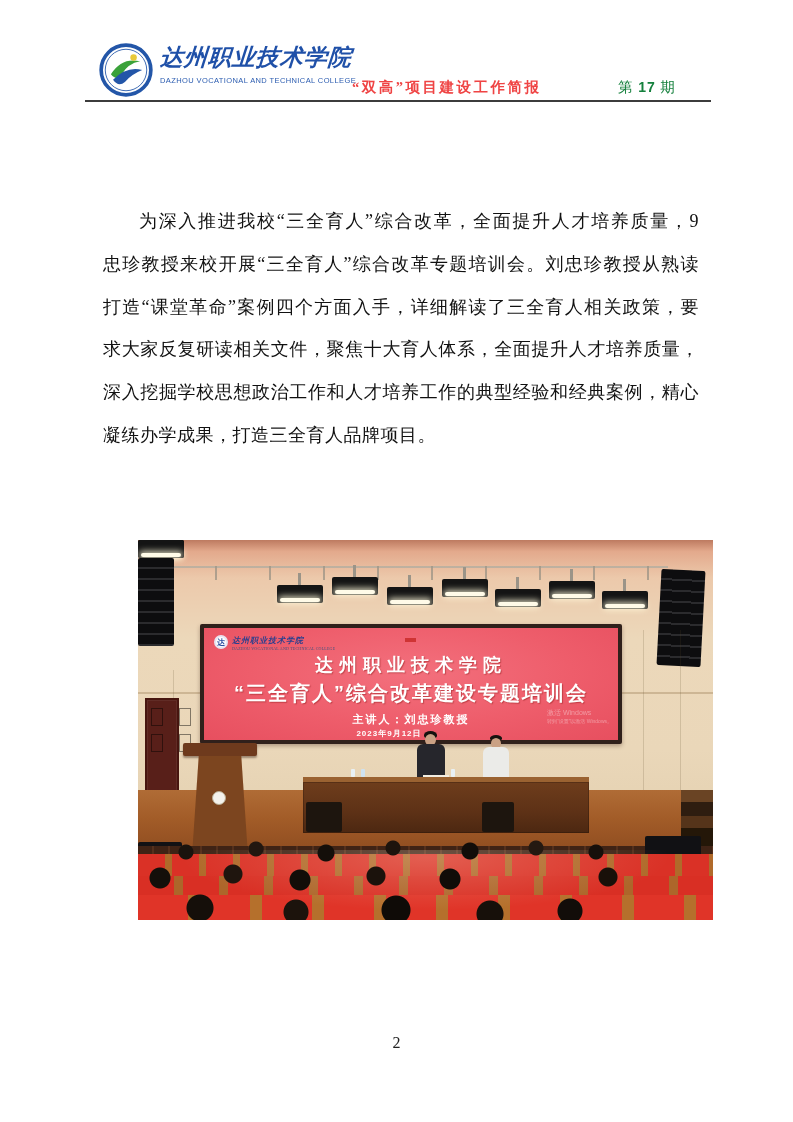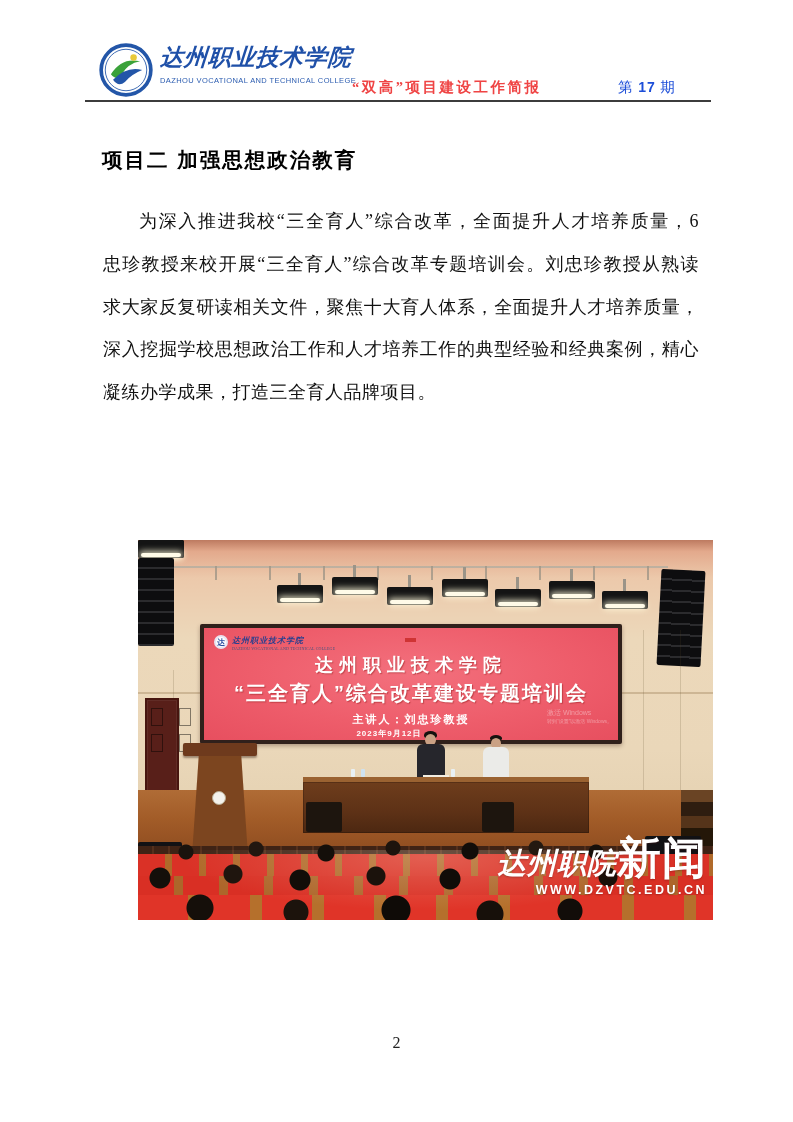--- a/index.html
+++ b/index.html
@@ -21,21 +21,21 @@
     letter-spacing:1px; white-space:nowrap; transform:skewX(-4deg);
   }
   .school-name .en {
     font-family:"Liberation Sans","DejaVu Sans",sans-serif;
     font-size:7.5px; color:#2b5cb0; letter-spacing:.4px; margin-top:3px; white-space:nowrap;
   }
   .bulletin-title {
     position:absolute; left:352px; top:78px; font-size:14.5px; color:#ef4444;
     letter-spacing:2.5px; font-weight:bold; white-space:nowrap;
   }
-  .issue { position:absolute; left:618px; top:78px; font-size:14.5px; color:#1d4ed8; letter-spacing:1px; white-space:nowrap; }
+  .issue { position:absolute; left:618px; top:78px; font-size:14.5px; color:#15803d; letter-spacing:1px; white-space:nowrap; }
   .issue b { font-family:"Liberation Sans","DejaVu Sans",sans-serif; font-size:14px; }
   .header-rule { position:absolute; left:85px; top:100px; width:626px; height:2px; background:#3c3c3c; }
 
   
   .article-heading {
     position:absolute; left:102px; top:146px; width:600px;
     font-family:"Liberation Sans","DejaVu Sans",sans-serif;
     font-weight:bold; font-size:20.5px; color:#000; letter-spacing:2px; white-space:nowrap;
   }
   .paragraph { position:absolute; left:103px; top:200px; width:596px; font-size:18px; color:#111; }
@@ -205,26 +205,26 @@
     </div>
     <div class="school-name">
       <div class="cn">达州职业技术学院</div>
       <div class="en">DAZHOU VOCATIONAL AND TECHNICAL COLLEGE</div>
     </div>
     <div class="bulletin-title">“双高”项目建设工作简报</div>
     <div class="issue"><span>第 </span><b>17</b><span> 期</span></div>
     <div class="header-rule"></div>
   </div>
 
-  <h2 class="article-heading">项目二 加强思想政治教育</h2>
 
   <div class="paragraph">
 
-  <div class="para-line">为深入推进我校“三全育人”综合改革，全面提升人才培养质量，6</div>
+  <div class="para-line">为深入推进我校“三全育人”综合改革，全面提升人才培养质量，9</div>
       <div class="para-line">忠珍教授来校开展“三全育人”综合改革专题培训会。刘忠珍教授从熟读</div>
+      <div class="para-line">打造“课堂革命”案例四个方面入手，详细解读了三全育人相关政策，要</div>
       <div class="para-line">求大家反复研读相关文件，聚焦十大育人体系，全面提升人才培养质量，</div>
       <div class="para-line">深入挖掘学校思想政治工作和人才培养工作的典型经验和经典案例，精心</div>
       <div class="para-line">凝练办学成果，打造三全育人品牌项目。</div>
     </div>
 
   <div class="photo">
     <div class="ph-wall"></div>
     <div class="truss"></div>
     <div class="light"></div>
     <div class="light"></div>
@@ -298,22 +298,16 @@
     <div class="floor-speaker fs-mid2"></div>
     <div class="stage-front"></div>
     <div class="floor-speaker fs-right"></div>
 
     <div class="chair-row r1"></div>
     <div class="chair-row r2"></div>
     <div class="chair-row r3"></div>
     <div class="chair-glow"></div>
     <div class="heads"></div>
 
-    <div class="photo-watermark">
-      <div>
-        <span class="brand-small">达州职院</span><span class="brand-large">新闻</span>
-      </div>
-      <div class="url">WWW.DZVTC.EDU.CN</div>
-    </div>
   </div>
 
   <div class="page-number">2</div>
 </div>
 
 </body></html>

